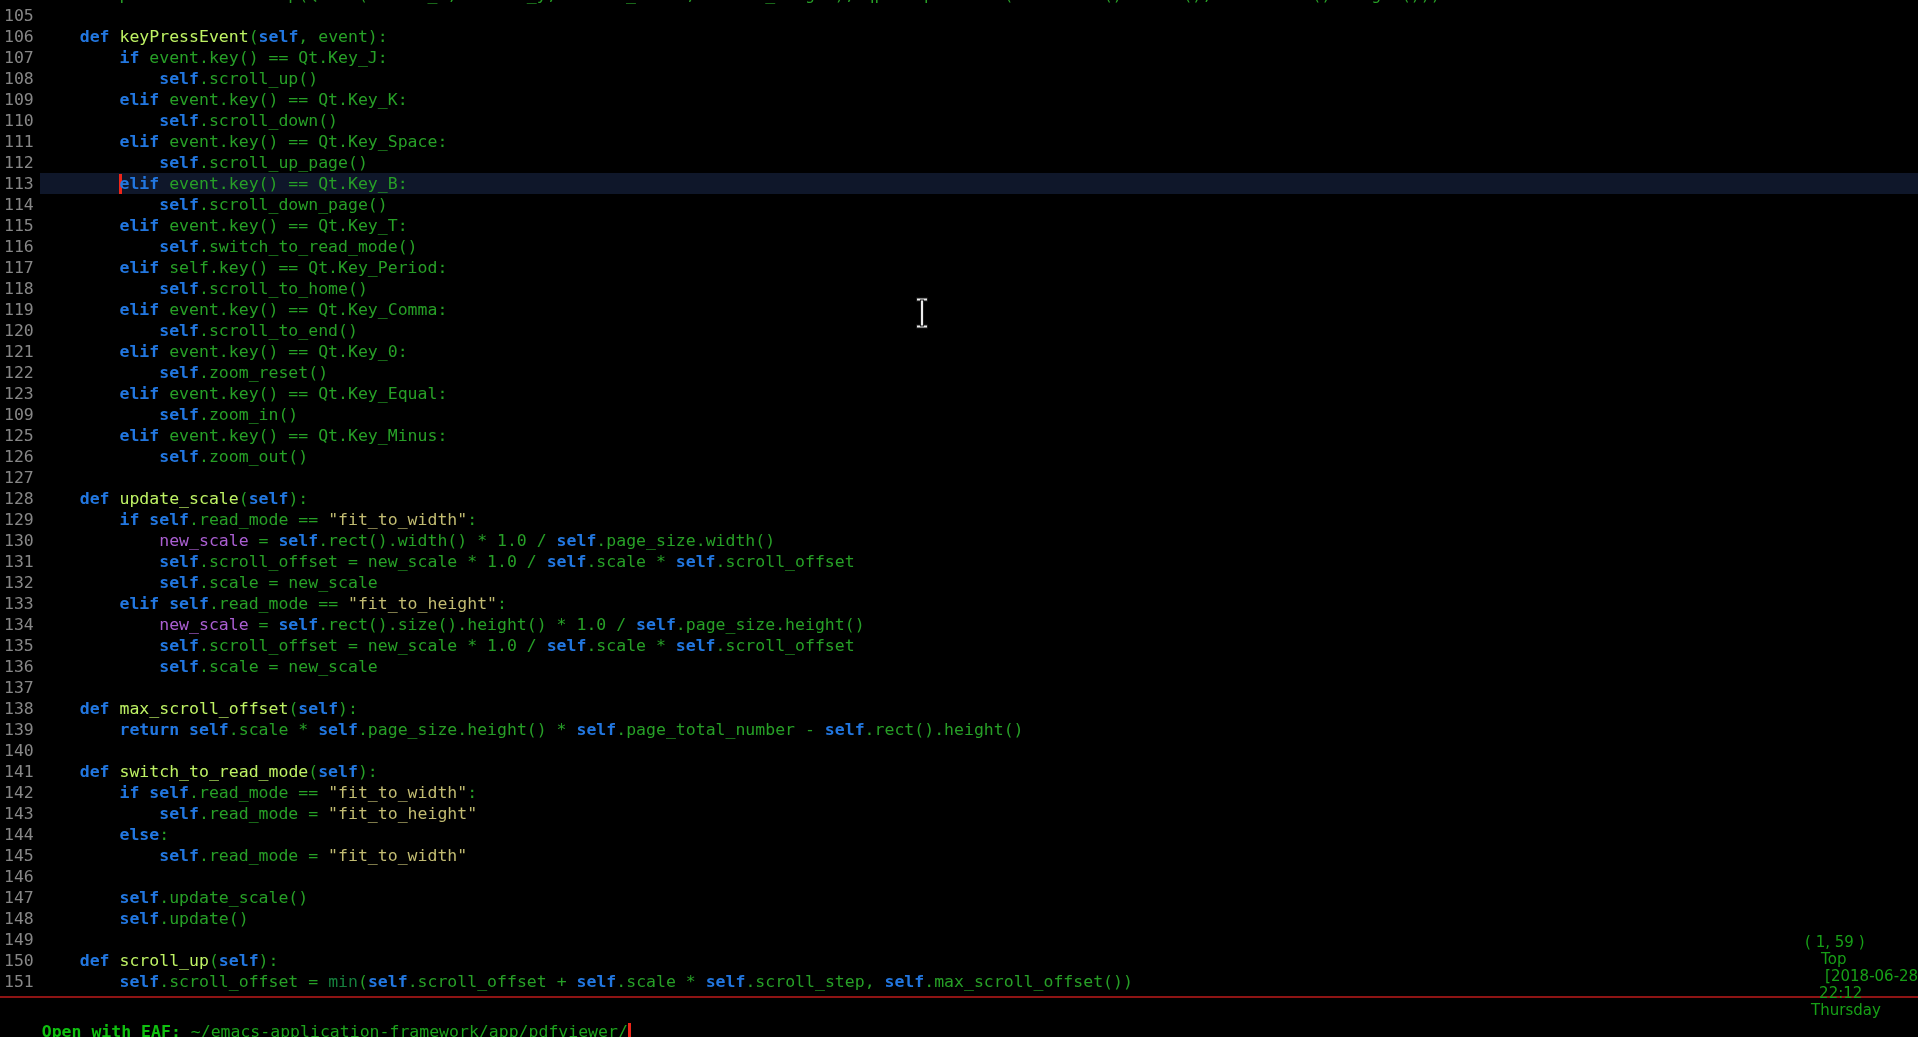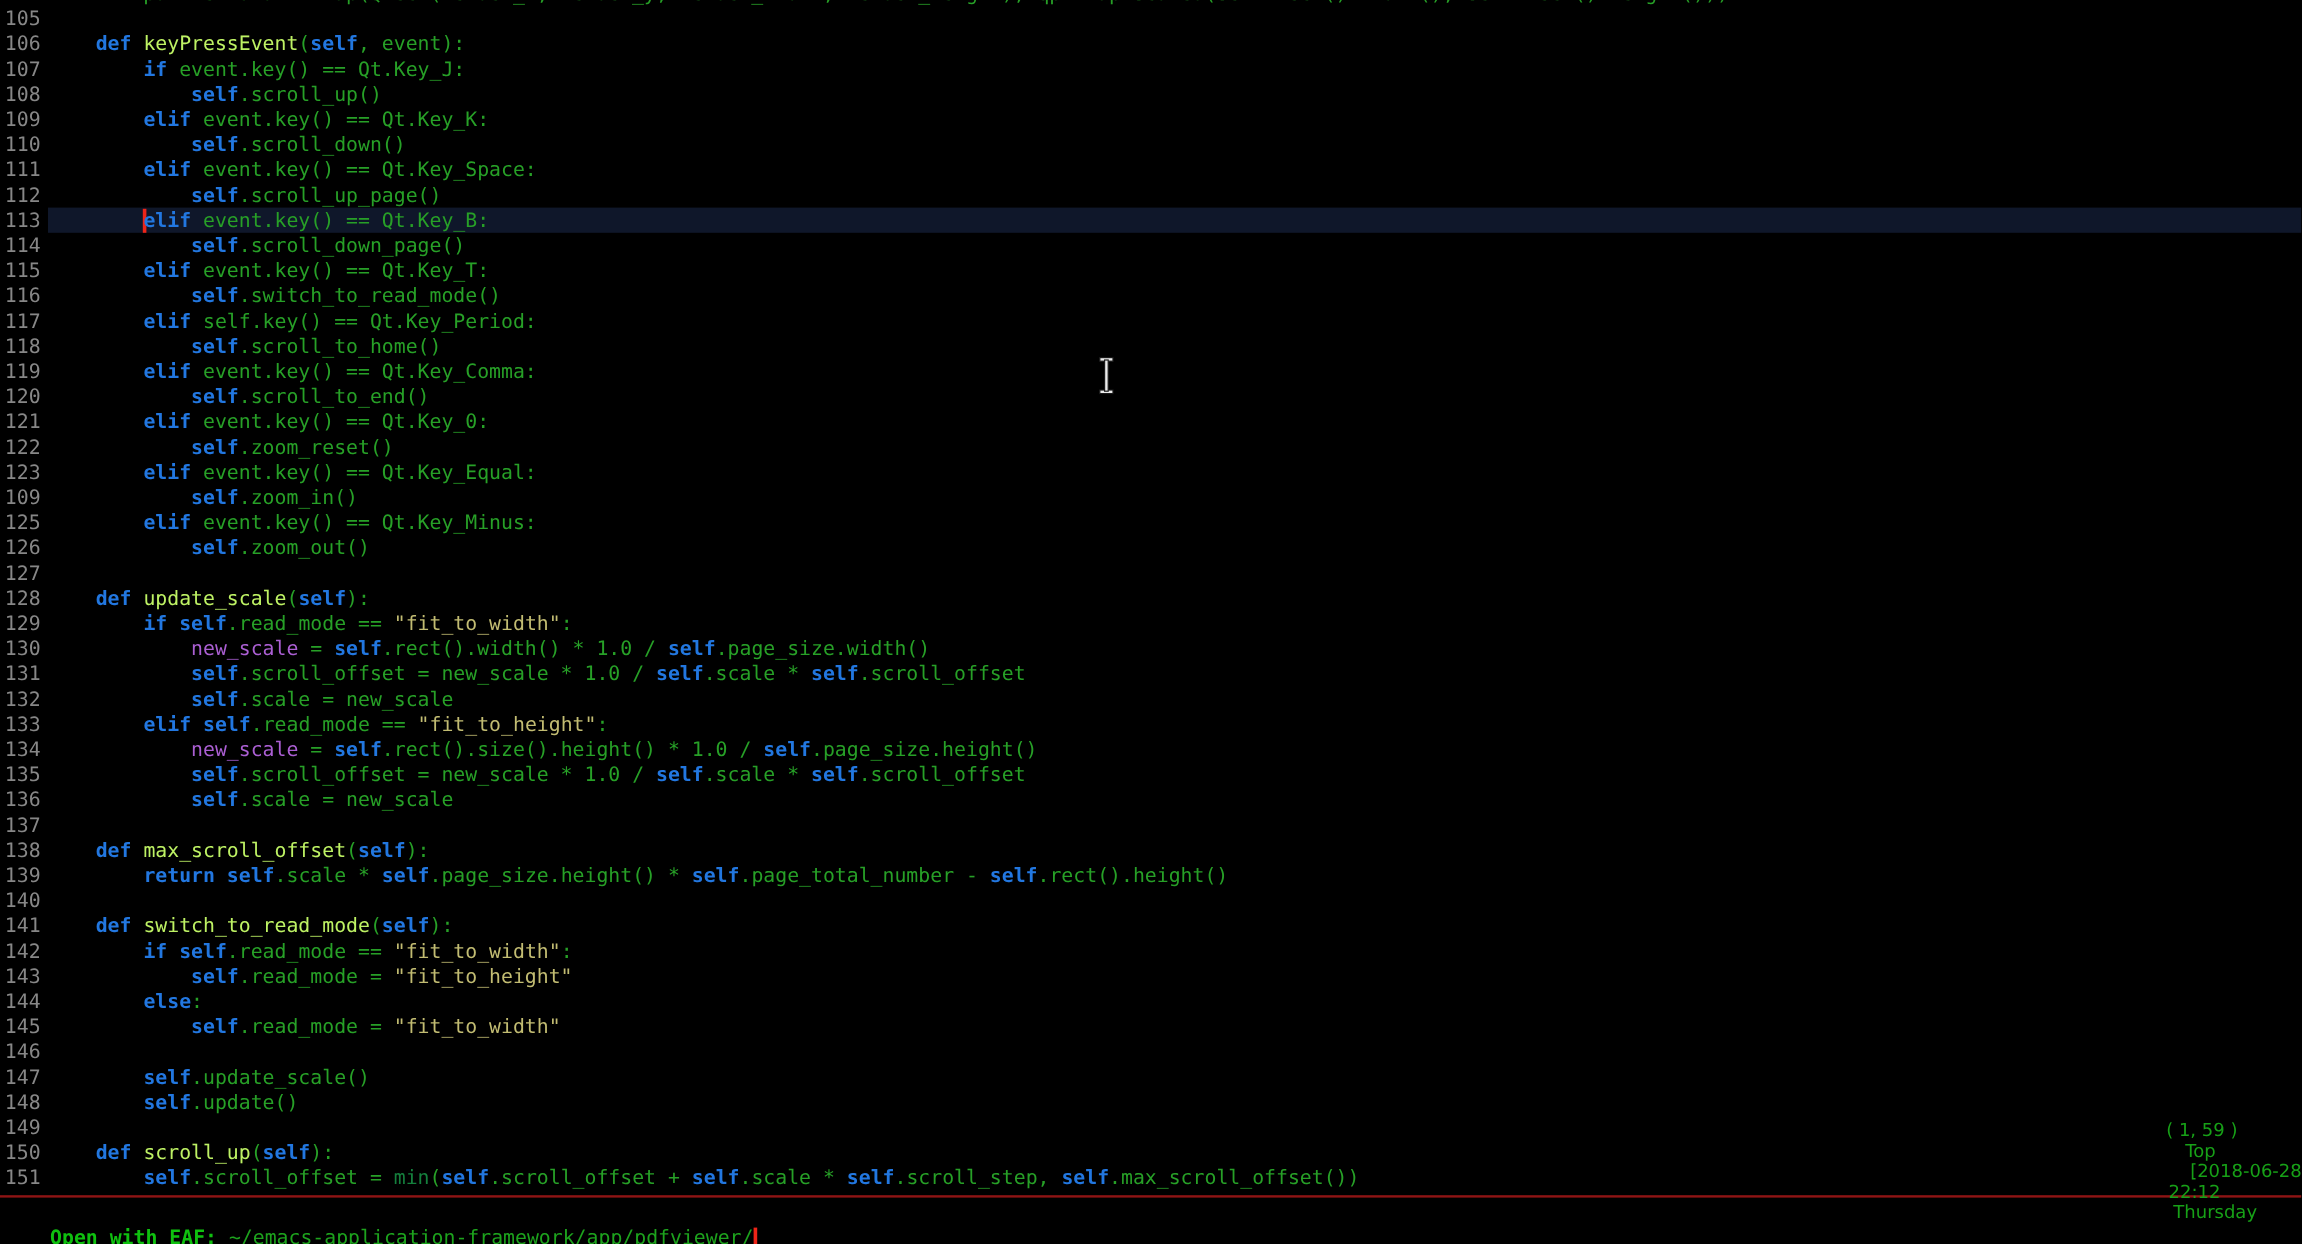--- a/index.html
+++ b/index.html
@@ -27,21 +27,21 @@
   
   #minibuffer{position:absolute;top:1000px;left:2px;line-height:21px;white-space:pre;}
   #mb-prompt{color:#0fc00f;font-weight:bold;}
   #mb-input{color:#1da31d;}
   .mini-caret{display:inline-block;width:3px;height:18px;background:#ee2518;
          vertical-align:text-bottom;}
   
   #status-line{position:absolute;bottom:1px;right:-6px;color:#17a017;white-space:pre;
          font-family:"DejaVu Sans",sans-serif;font-size:15px;line-height:17px;}
   #status-line span{display:inline-block;}
-  .st-gap1{margin-left:16px;} .st-gap2{margin-left:20px;} .st-gap3{margin-left:2px;}
+  .st-gap1{margin-left:16px;} .st-gap2{margin-left:20px;} .st-gap3{margin-left:14px;}
   .st-gap4{margin-left:6px;}
   
   #mouse-pointer{position:absolute;left:915px;top:297px;}
 </style>
 </head>
 <body>
 
 <div id="frame">
 
   <div id="code-area">

